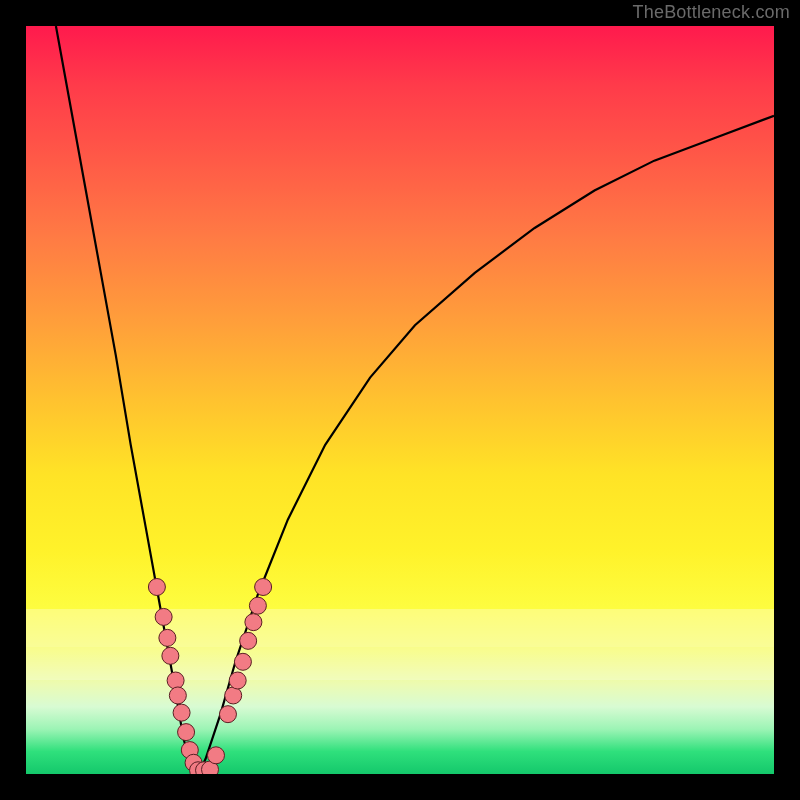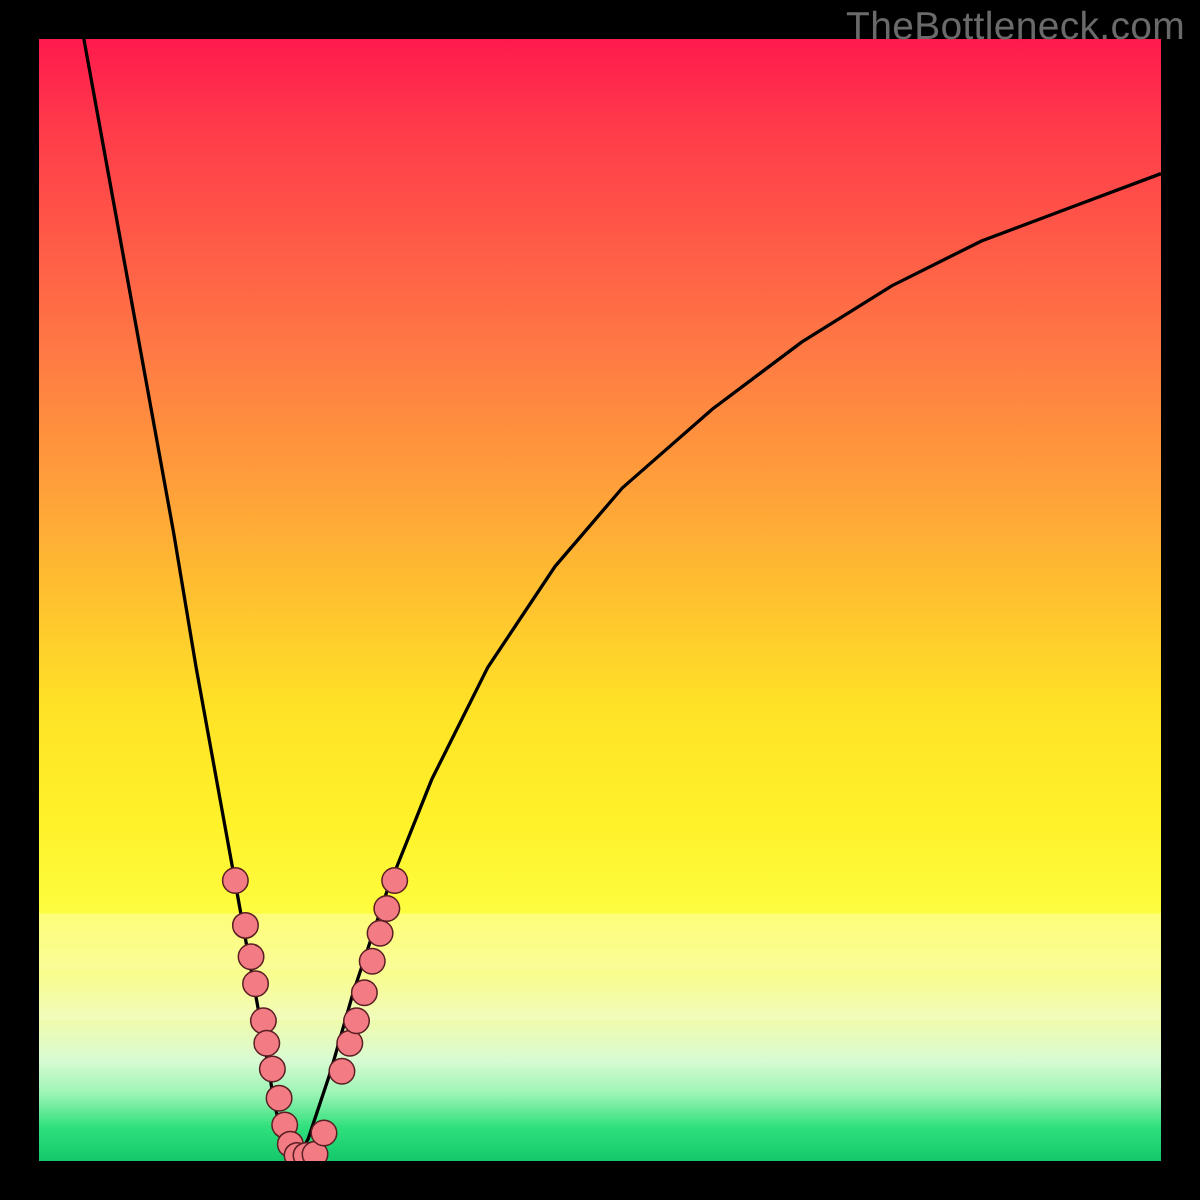--- a/index.html
+++ b/index.html
@@ -45,21 +45,21 @@
     position: absolute;
     left: 0;
     right: 0;
     background: rgba(255,255,255,0.55);
   }
   .watermark {
     position: absolute;
     top: 2px;
     right: 10px;
     color: #6a6a6a;
-    font-size: 26px;
+    font-size: 18px;
     font-weight: 500;
     letter-spacing: 0.2px;
   }
   svg.curves {
     position: absolute;
     inset: 0;
   }
 </style>
 </head>
 <body>

